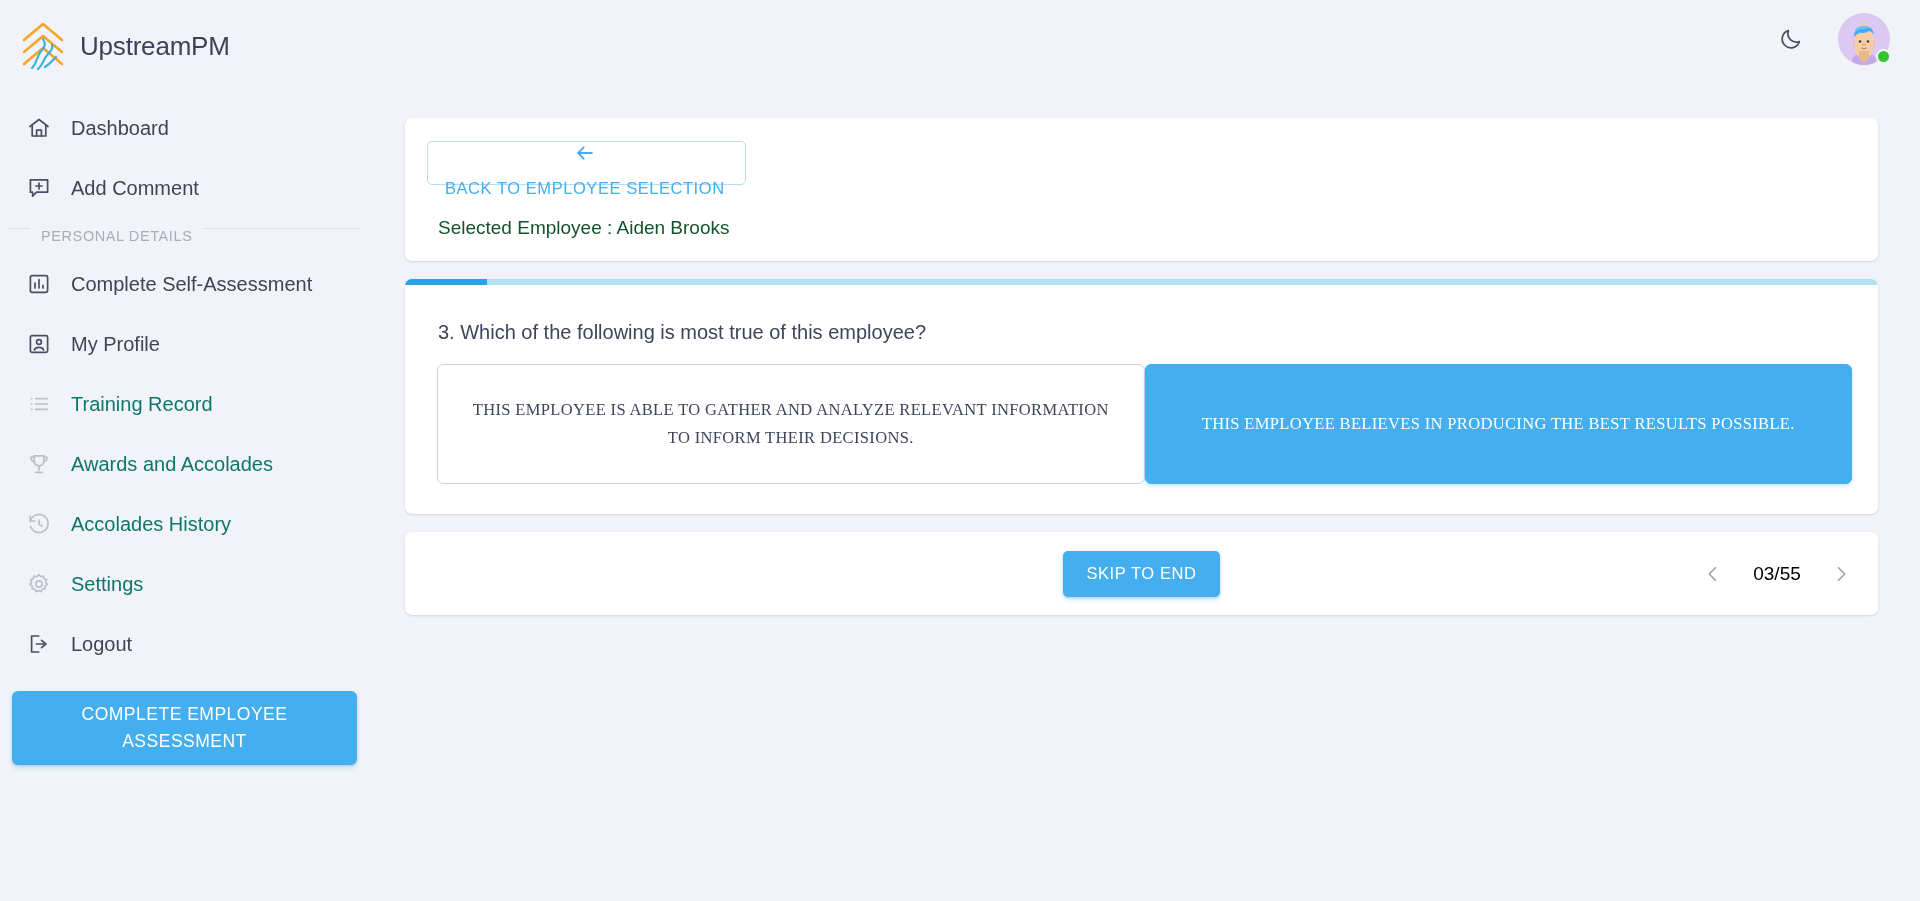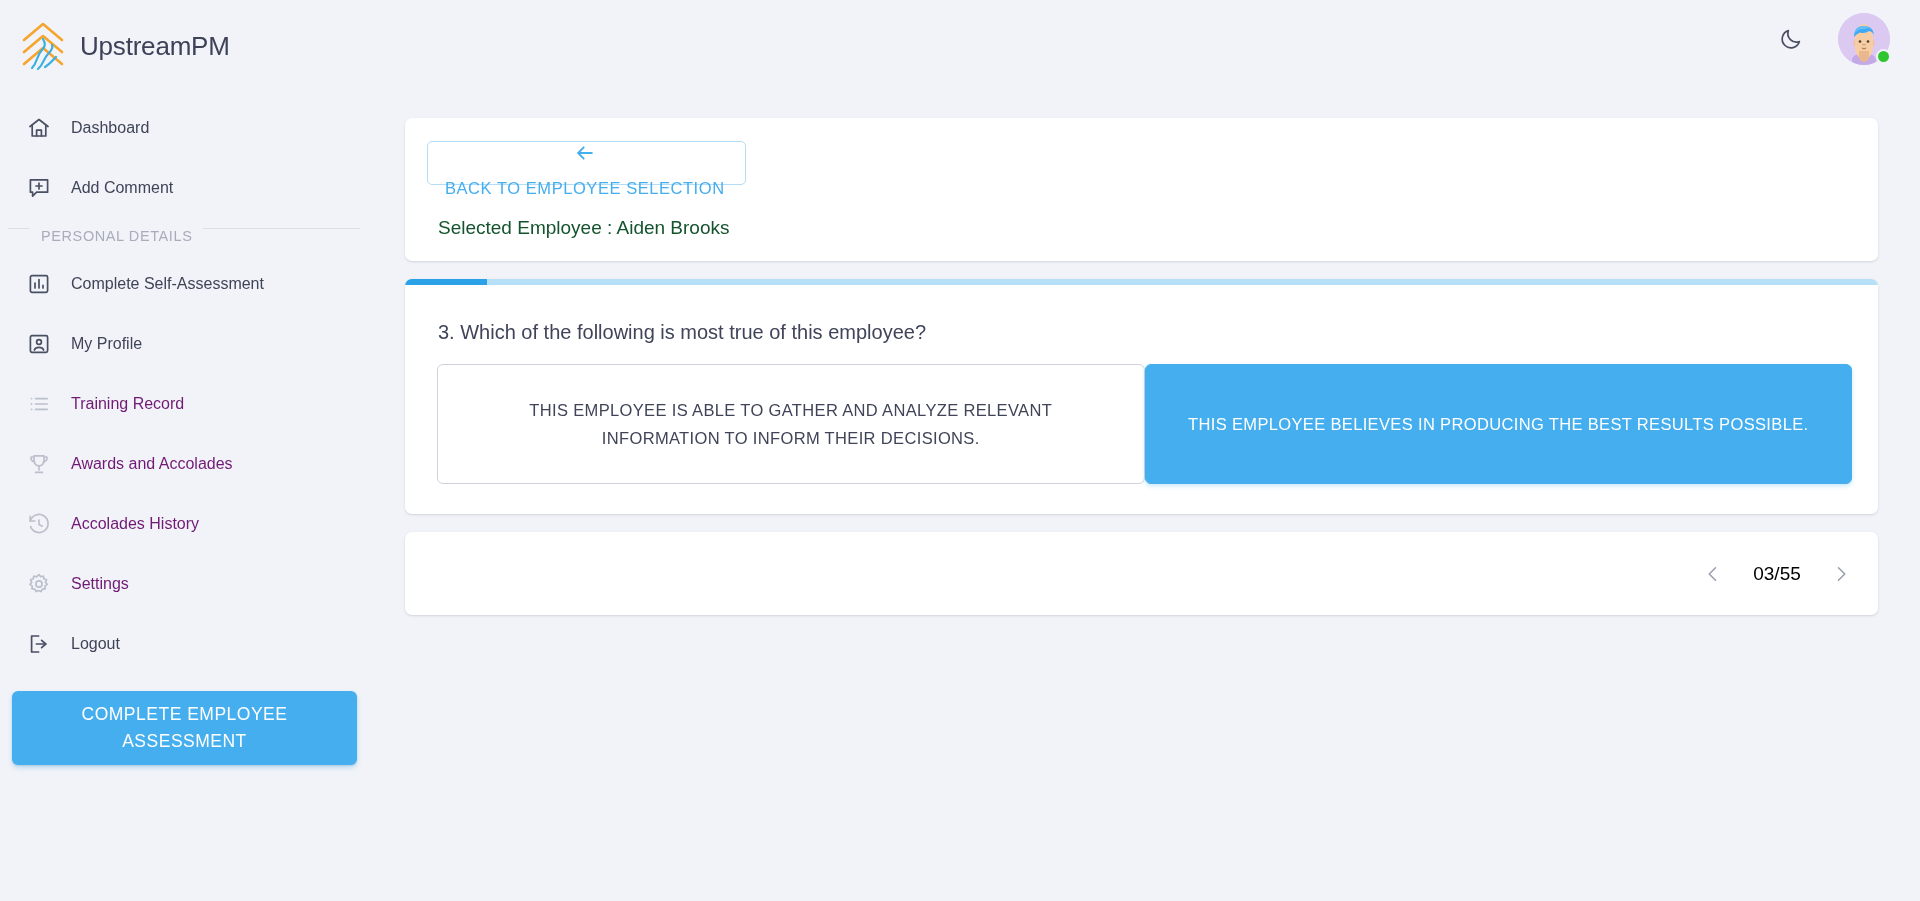--- a/index.html
+++ b/index.html
@@ -49,26 +49,26 @@
     cursor: pointer;
     user-select: none;
   }
   .nav-item .nav-icon {
     width: 26px; height: 26px;
     flex: 0 0 auto;
     display: flex; align-items: center; justify-content: center;
     color: #4a4f63;
   }
   .nav-item .nav-label {
-    font-size: 16px;
+    font-size: 20px;
     color: #3f4458;
   }
   .nav-item.disabled { cursor: default; }
   .nav-item.disabled .nav-icon { color: #bcc0cc; }
-  .nav-item.disabled .nav-label { color: #701a75; }
+  .nav-item.disabled .nav-label { color: #0f766e; }
 
   .section-divider {
     display: flex;
     align-items: flex-start;
     gap: 11px;
     padding: 10px 0 10px 8px;
     width: 360px;
   }
   .section-divider .rule-short { width: 22px; height: 1px; background: #dcdfe8; flex: 0 0 auto; }
   .section-divider .rule-long { flex: 1 1 auto; height: 1px; background: #dcdfe8; }
@@ -203,20 +203,21 @@
   .question-text {
     font-size: 20px;
     color: #3f4458;
     padding-left: 11px;
     margin-bottom: 20px;
   }
   .options-row {
     display: flex;
     gap: 0;
     padding: 0 4px 0 10px;
+    font-family: Liberation Serif, serif;
   }
   .option {
     flex: 1 1 0;
     min-height: 120px;
     display: flex;
     align-items: center;
     justify-content: center;
     text-align: center;
     padding: 16px 34px;
     border-radius: 6px;
@@ -464,20 +465,21 @@
         <div class="progress-fill" id="progress-fill" style="width: 5.6%;"></div>
       </div>
       <div class="question-text">3. Which of the following is most true of this employee?</div>
       <div class="options-row">
         <div class="option unselected">THIS EMPLOYEE IS ABLE TO GATHER AND ANALYZE RELEVANT INFORMATION TO INFORM THEIR DECISIONS.</div>
         <div class="option selected">THIS EMPLOYEE BELIEVES IN PRODUCING THE BEST RESULTS POSSIBLE.</div>
       </div>
     </section>
 
     <section class="card footer-card">
+      <button class="skip-button">SKIP TO END</button>
       <div class="pager">
         <button class="pager-arrow">
           <svg viewBox="0 0 24 24" width="20" height="20" fill="none" stroke="currentColor" stroke-width="1.9" stroke-linecap="round" stroke-linejoin="round">
             <path d="M15 4.5 L7.5 12 L15 19.5"></path>
           </svg>
         </button>
         <span class="pager-count">03/55</span>
         <button class="pager-arrow">
           <svg viewBox="0 0 24 24" width="20" height="20" fill="none" stroke="currentColor" stroke-width="1.9" stroke-linecap="round" stroke-linejoin="round">
             <path d="M9 4.5 L16.5 12 L9 19.5"></path>

